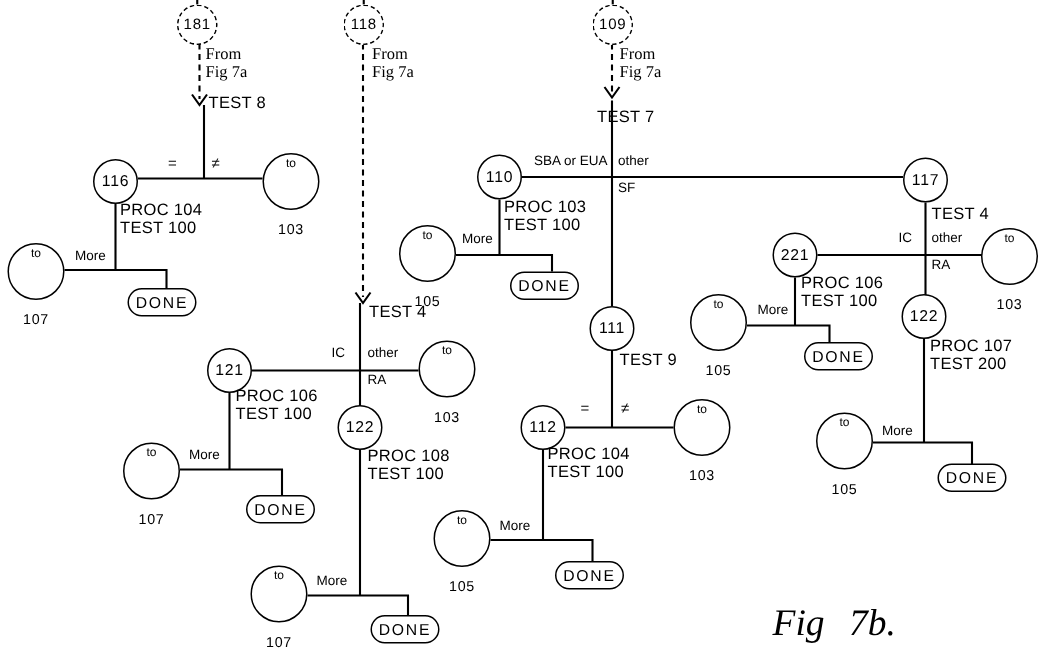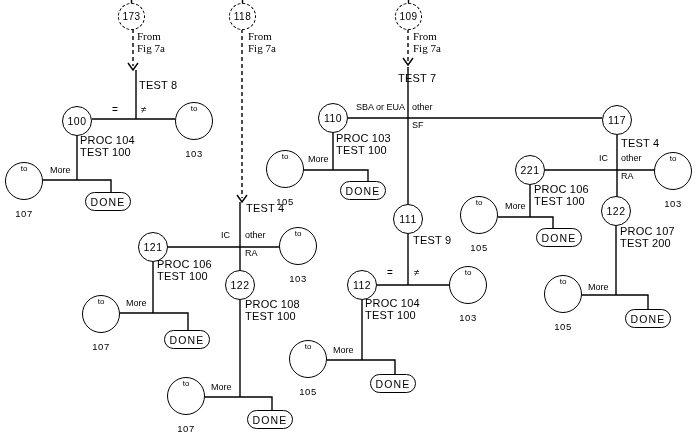--- a/index.html
+++ b/index.html
@@ -41,32 +41,32 @@
     <path class="wire" d="
       M136 70 V119  M92 119 H175  M77 136 V180  M43 180 H111 V192
       M240 202 V271 M168 247 H279 M153 262 V313 M120 313 H188 V331
       M240 300 V397 M205 397 H272 V411
       M408 67 V204  M348 118 H602 M333 133 V170 M304 170 H368 V181
       M408 234 V285 M377 285 H449 M362 300 V360 M327 360 H395 V375
       M617 135 V197 M545 170 H655 M530 185 V217 M498 217 H553 V229
       M616 226 V295 M582 295 H648 V310"></path>
   </svg>
 
-  <div class="node entry" style="left:118px;top:3px">173</div>
+  <div class="node entry" style="left:118px;top:3px">181</div>
   <div class="node entry" style="left:229px;top:3px">118</div>
   <div class="node entry" style="left:395px;top:3px">109</div>
 
   <div class="lbl from" style="left:137px;top:30px">From
 Fig 7a</div>
   <div class="lbl from" style="left:248px;top:30px">From
 Fig 7a</div>
   <div class="lbl from" style="left:413px;top:30px">From
 Fig 7a</div>
 
-  <div class="node state" style="left:62px;top:106px">100</div>
+  <div class="node state" style="left:62px;top:106px">116</div>
   <div class="node state" style="left:318px;top:103px">110</div>
   <div class="node state" style="left:602px;top:105px">117</div>
   <div class="node state" style="left:515px;top:155px">221</div>
   <div class="node state" style="left:393px;top:204px">111</div>
   <div class="node state" style="left:138px;top:232px">121</div>
   <div class="node state" style="left:225px;top:270px">122</div>
   <div class="node state" style="left:601px;top:196px">122</div>
   <div class="node state" style="left:347px;top:270px">112</div>
 
   <div class="node tonode" style="left:175px;top:102px">
@@ -159,21 +159,21 @@
   </div>
 
   <div class="done" style="left:85px;top:192px">DONE</div>
   <div class="done" style="left:164px;top:330px">DONE</div>
   <div class="done" style="left:247px;top:410px">DONE</div>
   <div class="done" style="left:340px;top:181px">DONE</div>
   <div class="done" style="left:370px;top:374px">DONE</div>
   <div class="done" style="left:536px;top:228px">DONE</div>
   <div class="done" style="left:625px;top:309px">DONE</div>
 
-  <div class="lbl t" style="left:139px;top:80px">TEST 8</div>
+  <div class="lbl t" style="left:139px;top:64px">TEST 8</div>
   <div class="lbl t" style="left:246px;top:203px">TEST 4</div>
   <div class="lbl t" style="left:398px;top:73px">TEST 7</div>
   <div class="lbl t" style="left:413px;top:235px">TEST 9</div>
   <div class="lbl t" style="left:621px;top:138px">TEST 4</div>
 
   <div class="lbl t" style="left:80px;top:135px">PROC 104
 TEST 100</div>
   <div class="lbl t" style="left:336px;top:133px">PROC 103
 TEST 100</div>
   <div class="lbl t" style="left:157px;top:259px">PROC 106
@@ -202,14 +202,15 @@
   <div class="lbl s" style="left:621px;top:172px">RA</div>
 
   <div class="lbl s" style="left:50px;top:166px">More</div>
   <div class="lbl s" style="left:126px;top:299px">More</div>
   <div class="lbl s" style="left:211px;top:383px">More</div>
   <div class="lbl s" style="left:308px;top:155px">More</div>
   <div class="lbl s" style="left:333px;top:346px">More</div>
   <div class="lbl s" style="left:505px;top:202px">More</div>
   <div class="lbl s" style="left:588px;top:283px">More</div>
 
+  <div class="caption" style="left:515px;top:402px">Fig 7b.</div>
 
 </div>
 
 </body></html>

